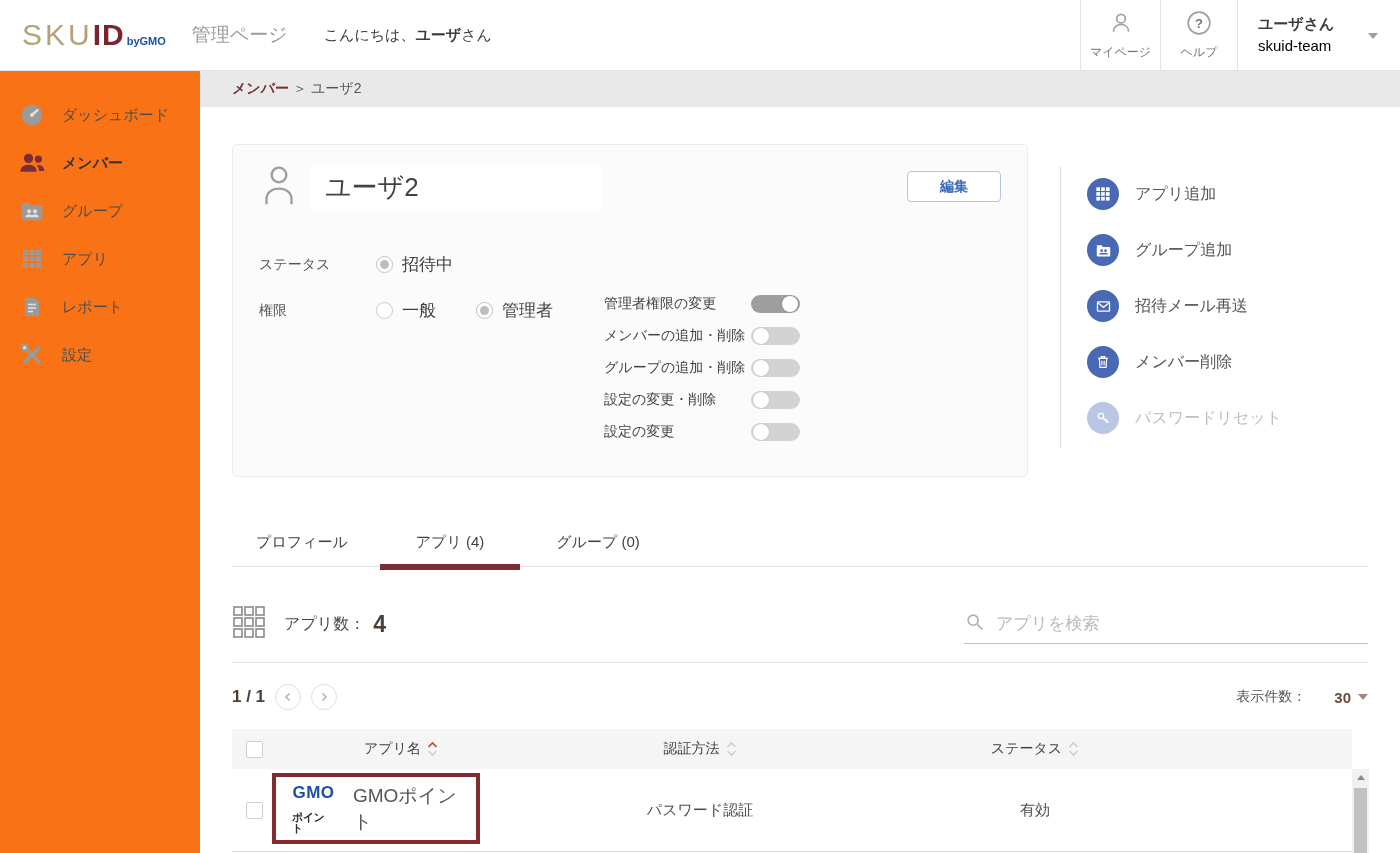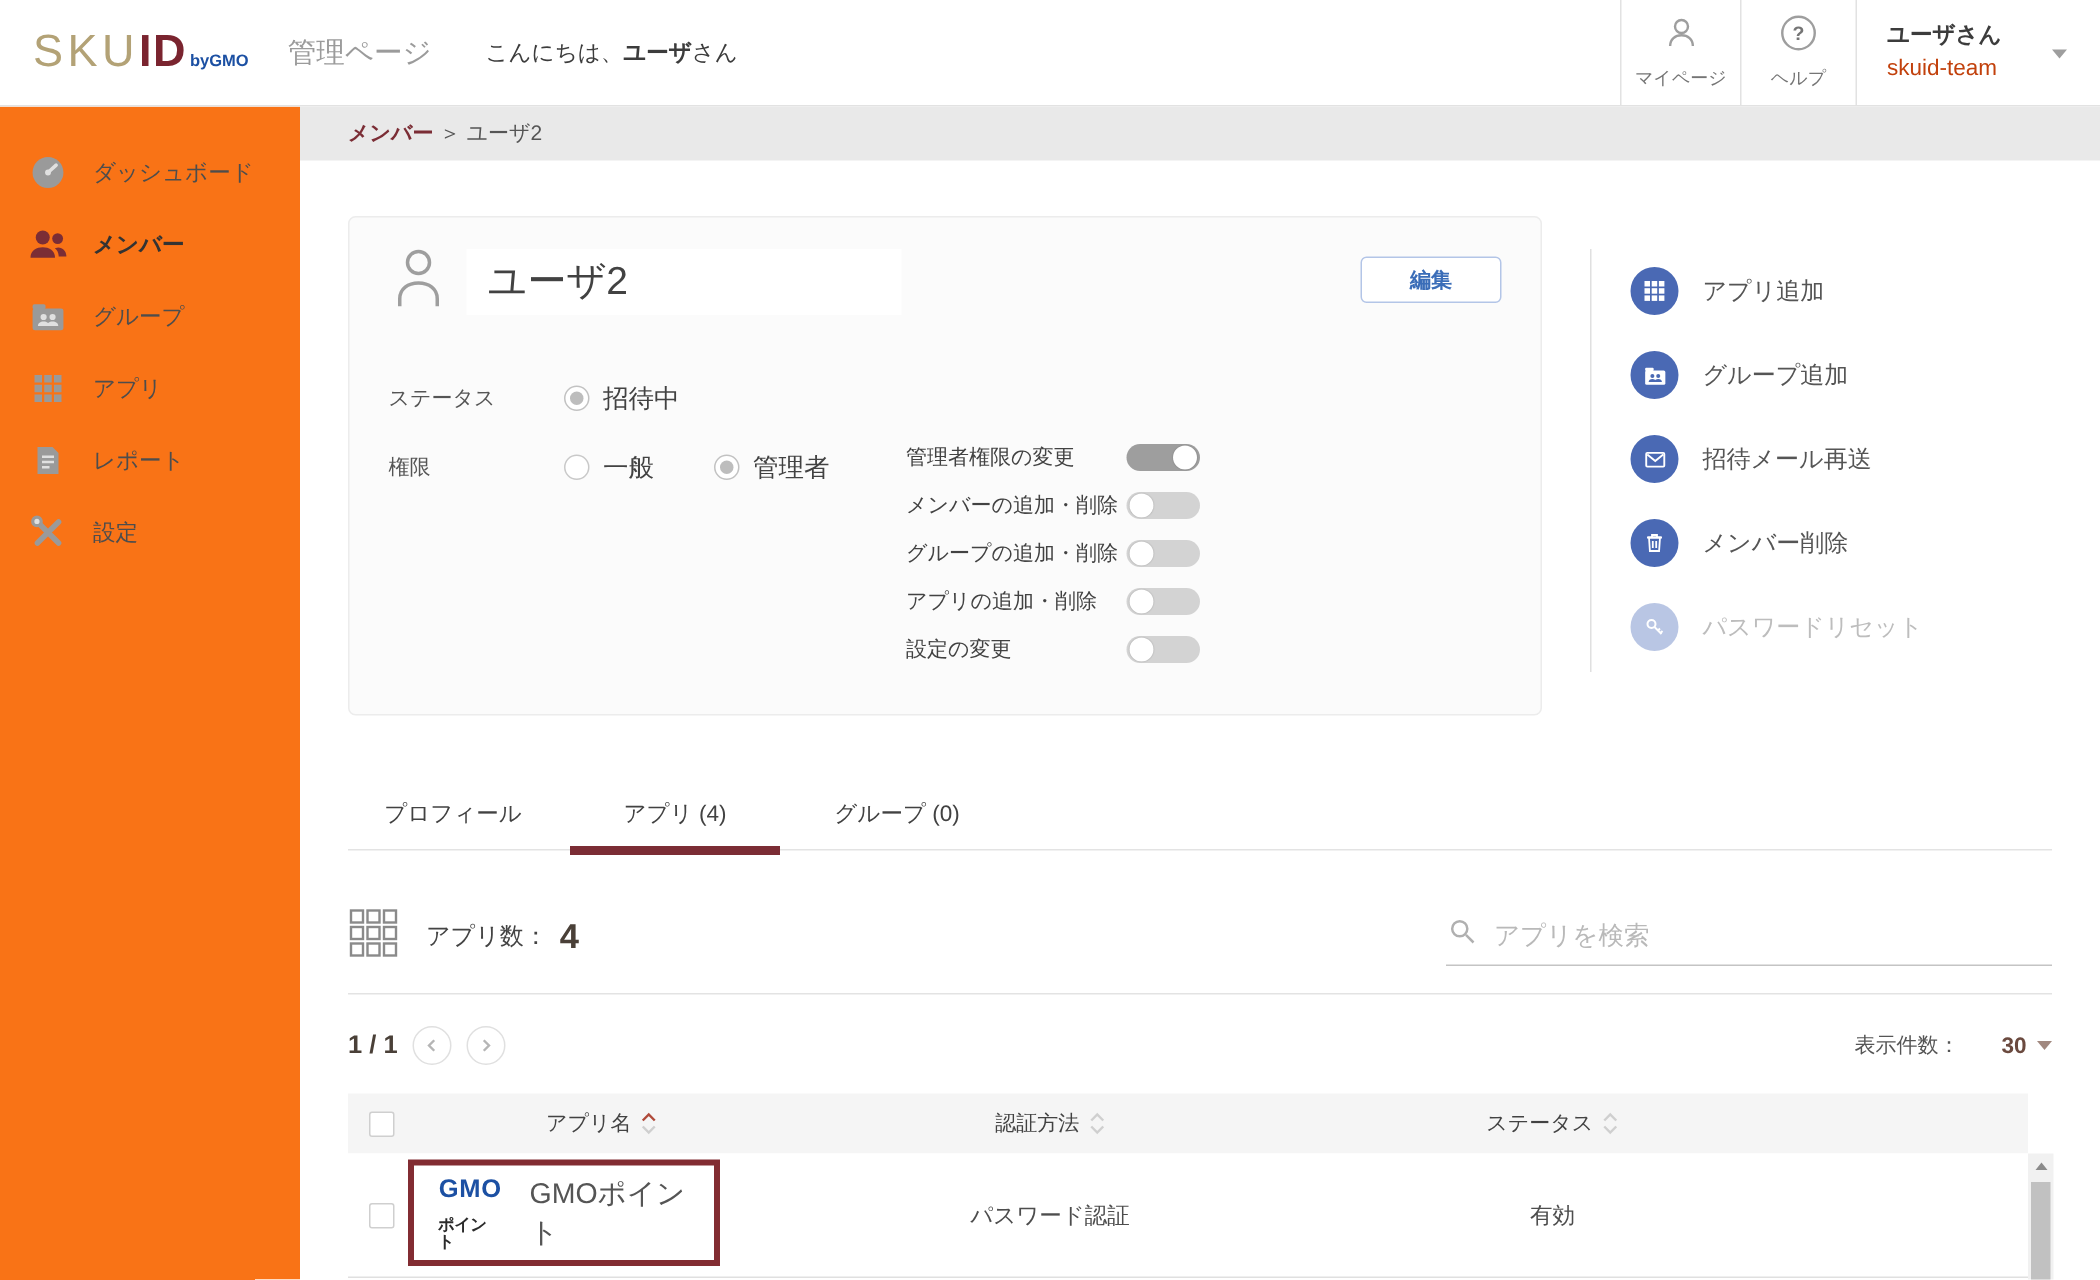--- a/index.html
+++ b/index.html
@@ -17,21 +17,21 @@
   .greeting { font-size:15px; color:#3c3c3c; margin-left:36px; }
   .greeting b { font-weight:bold; }
   .header-right { margin-left:auto; display:flex; align-items:stretch; height:100%; }
   .header-cell { border-left:1px solid #e2e2e2; display:flex; flex-direction:column; align-items:center; justify-content:center; cursor:pointer; }
   .cell-mypage { width:80px; }
   .cell-help { width:77px; }
   .header-cell .hc-label { font-size:12px; color:#757575; margin-top:4px; }
   .cell-account { width:163px; flex-direction:row; justify-content:flex-start; padding-left:20px; position:relative; }
   .account-lines { display:flex; flex-direction:column; line-height:1.45; }
   .account-name { font-size:15px; color:#3c3c3c; font-weight:bold; }
-  .account-team { font-size:15px; color:#c2410c; }
+  .account-team { font-size:15px; color:#000000; }
   .caret-down { width:0; height:0; border-left:5px solid transparent; border-right:5px solid transparent; border-top:6px solid #9e9e9e; position:absolute; right:22px; top:33px; }
 
   
   .sidebar { position:absolute; top:71px; left:0; width:200px; height:782px; background:#f97316; padding-top:20px; }
   .nav-item { height:48px; display:flex; align-items:center; padding-left:18px; cursor:pointer; }
   .nav-icon { width:28px; height:28px; display:flex; align-items:center; justify-content:center; }
   .nav-label { font-size:15px; color:#4d4d4d; margin-left:16px; }
   .nav-item.active .nav-label { font-weight:bold; color:#333; }
 
   
@@ -297,21 +297,21 @@
                   <span class="knob"></span>
                 </span>
             </div>
             <div class="toggle-row">
               <span class="toggle-label">グループの追加・削除</span>
               <span class="toggle">
                   <span class="knob"></span>
                 </span>
             </div>
             <div class="toggle-row">
-              <span class="toggle-label">アプリの追加・削除</span>
+              <span class="toggle-label">設定の変更・削除</span>
               <span class="toggle">
                   <span class="knob"></span>
                 </span>
             </div>
             <div class="toggle-row">
               <span class="toggle-label">設定の変更</span>
               <span class="toggle">
                   <span class="knob"></span>
                 </span>
             </div>

